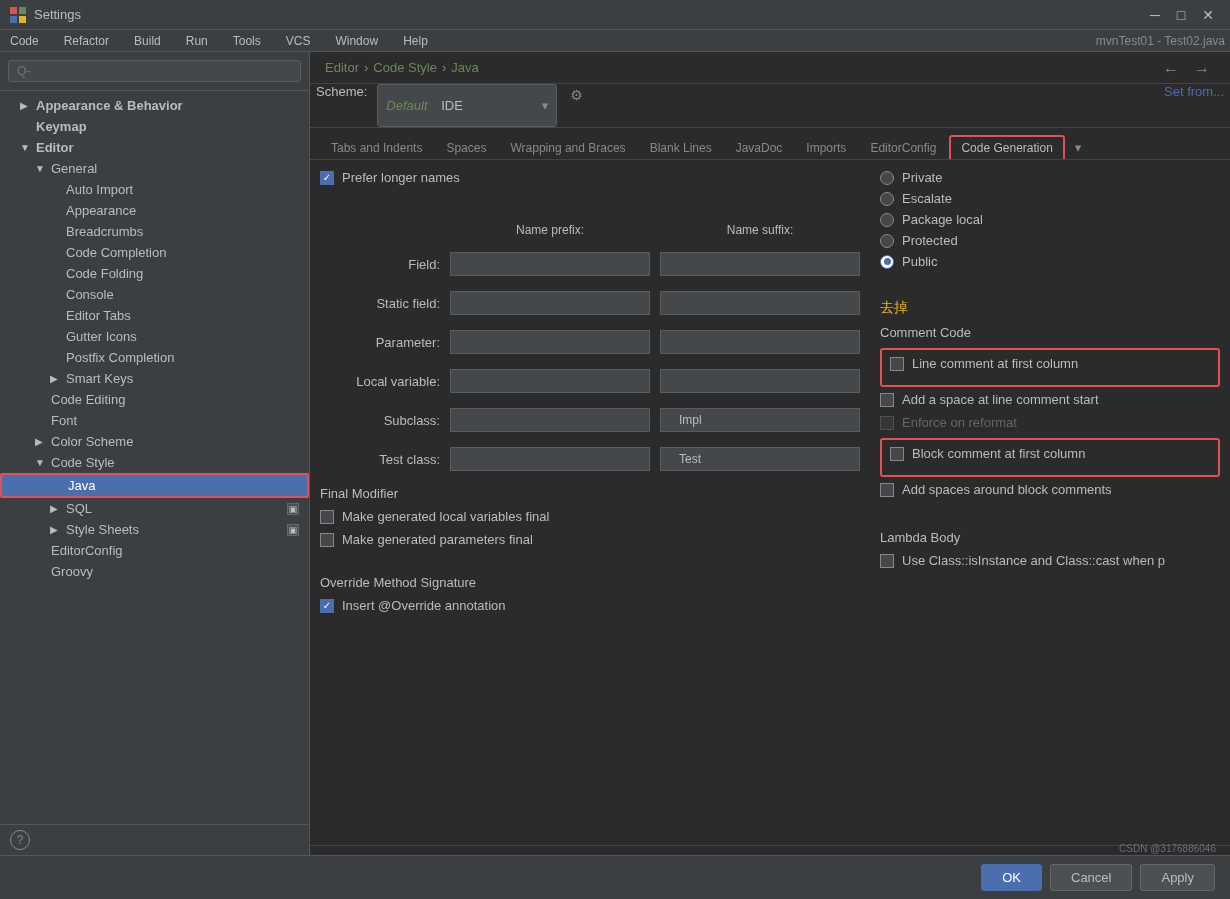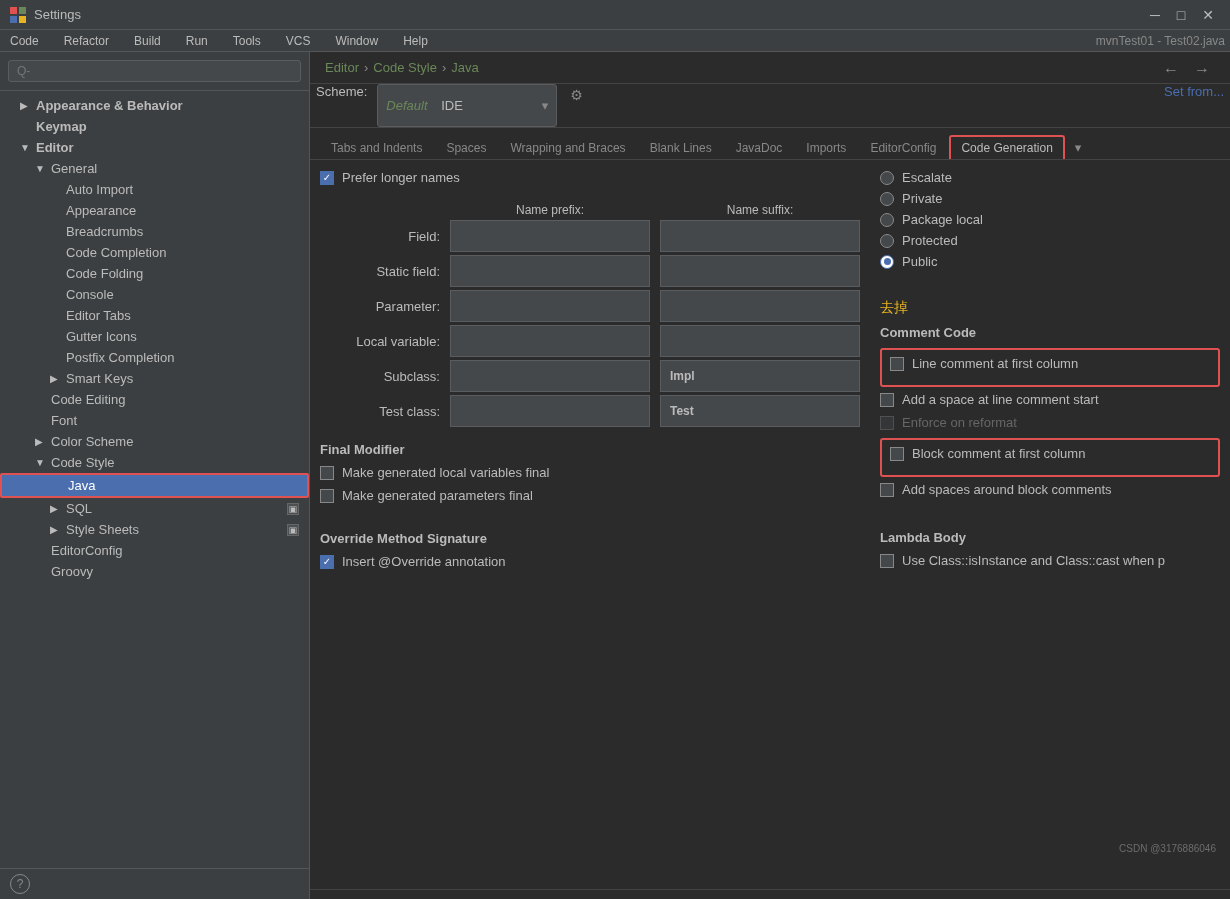--- a/index.html
+++ b/index.html
@@ -61,39 +61,39 @@
 
     .left-section { flex: 1; display: flex; flex-direction: column; gap: 10px; overflow-y: auto; }
     .right-section { width: 340px; display: flex; flex-direction: column; gap: 10px; }
 
     
     .checkbox-row { display: flex; align-items: center; gap: 8px; margin-bottom: 8px; }
     .checkbox { width: 14px; height: 14px; border: 1px solid #888; background: #45484a; display: flex; align-items: center; justify-content: center; cursor: pointer; flex-shrink: 0; }
     .checkbox.checked { background: #4b6eaf; border-color: #4b6eaf; color: white; font-size: 10px; }
     .checkbox-label { color: #bbbbbb; font-size: 13px; }
 
-    .form-grid { display: grid; grid-template-columns: 120px 1fr 1fr; gap: 3px 10px; align-items: center; margin-bottom: 5px; }
+    .form-grid { display: grid; grid-template-columns: 120px 1fr 1fr; gap: 15px 10px; align-items: center; margin-bottom: 5px; margin-top: 20px; }
     .form-label { color: #bbbbbb; font-size: 13px; text-align: right; }
-    .form-input { background: #45484a; border: 1px solid #5a5d5f; color: #bbbbbb; padding: 2px 9px; font-size: 12px; height: 32px; outline: none; font-weight: bold; }
+    .form-input { background: #45484a; border: 1px solid #5a5d5f; color: #bbbbbb; padding: 2px 18px; font-size: 12px; height: 24px; outline: none; }
     .form-header { color: #bbbbbb; font-size: 12px; text-align: center; }
 
     .radio-group { display: flex; flex-direction: column; gap: 6px; }
     .radio-row { display: flex; align-items: center; gap: 8px; }
     .radio { width: 14px; height: 14px; border-radius: 50%; border: 1px solid #888; background: #45484a; display: flex; align-items: center; justify-content: center; cursor: pointer; flex-shrink: 0; }
     .radio.checked { border-color: #4b6eaf; background: white; }
     .radio.checked::after { content: ''; width: 7px; height: 7px; border-radius: 50%; background: #4b6eaf; display: block; }
     .radio-label { color: #bbbbbb; font-size: 13px; }
 
     .disabled-text { color: #666; }
 
     .annotation-label { color: #e6b422; font-size: 14px; font-weight: normal; }
 
     
     .section-block { margin-bottom: 10px; }
-    .section-block-title { color: #bbbbbb; font-size: 13px; font-weight: bold; margin-bottom: 8px; }
+    .section-block-title { color: #bbbbbb; font-size: 13px; font-weight: normal; margin-bottom: 8px; }
 
     
     .dialog-footer { height: 44px; background: #3c3f41; border-top: 1px solid #555; display: flex; align-items: center; justify-content: flex-end; padding: 0 15px; gap: 8px; }
     .btn { padding: 5px 20px; font-size: 13px; border: 1px solid #666; cursor: pointer; border-radius: 3px; background: #4c5052; color: #bbbbbb; }
     .btn.primary { background: #4b6eaf; border-color: #4b6eaf; color: white; }
 
     .watermark { position: absolute; bottom: 45px; right: 14px; color: #888; font-size: 10px; opacity: 0.7; }
 
     
     ::-webkit-scrollbar { width: 8px; }
@@ -363,25 +363,25 @@
                 <span class="checkbox-label">Insert @Override annotation</span>
               </div>
             </div>
           </div>
 
           <div class="right-section">
 
             <div class="radio-group">
               <div class="radio-row">
                 <div class="radio"></div>
-                <span class="radio-label">Escalate</span>
+                <span class="radio-label">Private</span>
               </div>
               <div class="radio-row">
                 <div class="radio"></div>
-                <span class="radio-label">Private</span>
+                <span class="radio-label">Escalate</span>
               </div>
               <div class="radio-row">
                 <div class="radio"></div>
                 <span class="radio-label">Package local</span>
               </div>
               <div class="radio-row">
                 <div class="radio"></div>
                 <span class="radio-label">Protected</span>
               </div>
               <div class="radio-row">
@@ -435,16 +435,21 @@
             </div>
 
           </div>
         </div>
 
         <div style="height: 10px; background: #2b2b2b; border-top: 1px solid #444;"></div>
 
       </div>
     </div>
 
+    <div class="dialog-footer">
+      <button class="btn primary">OK</button>
+      <button class="btn">Cancel</button>
+      <button class="btn">Apply</button>
+    </div>
   </div>
 
   <div class="watermark">CSDN @3176886046</div>
 </div>
 
 </body></html>

